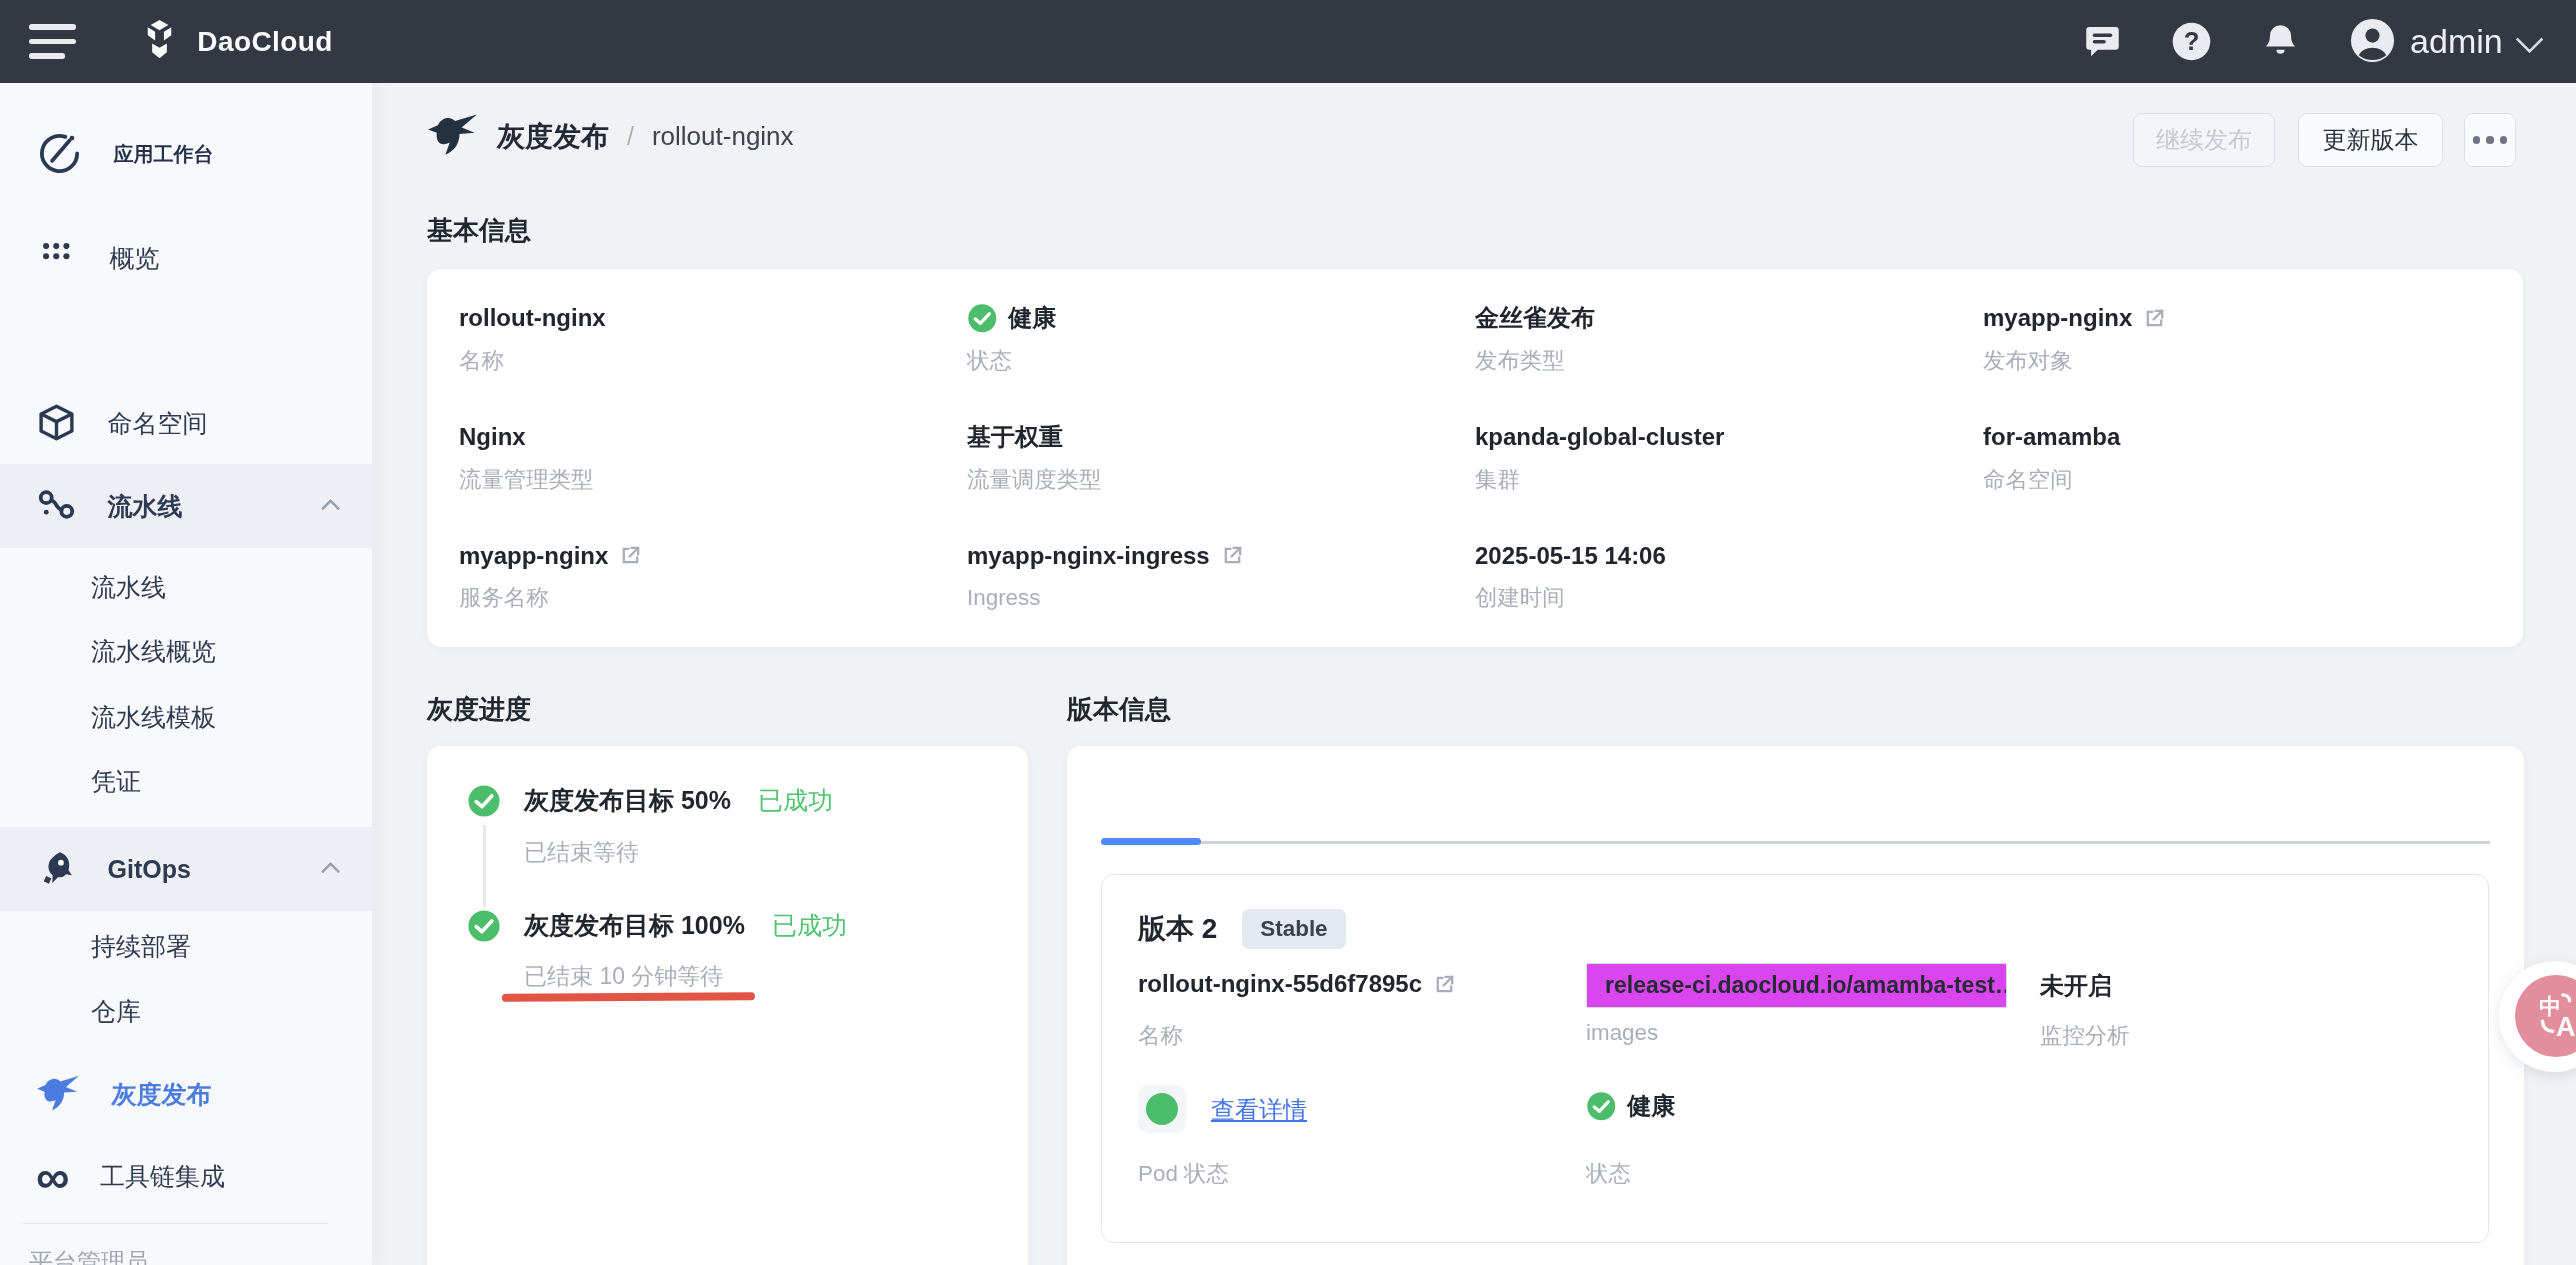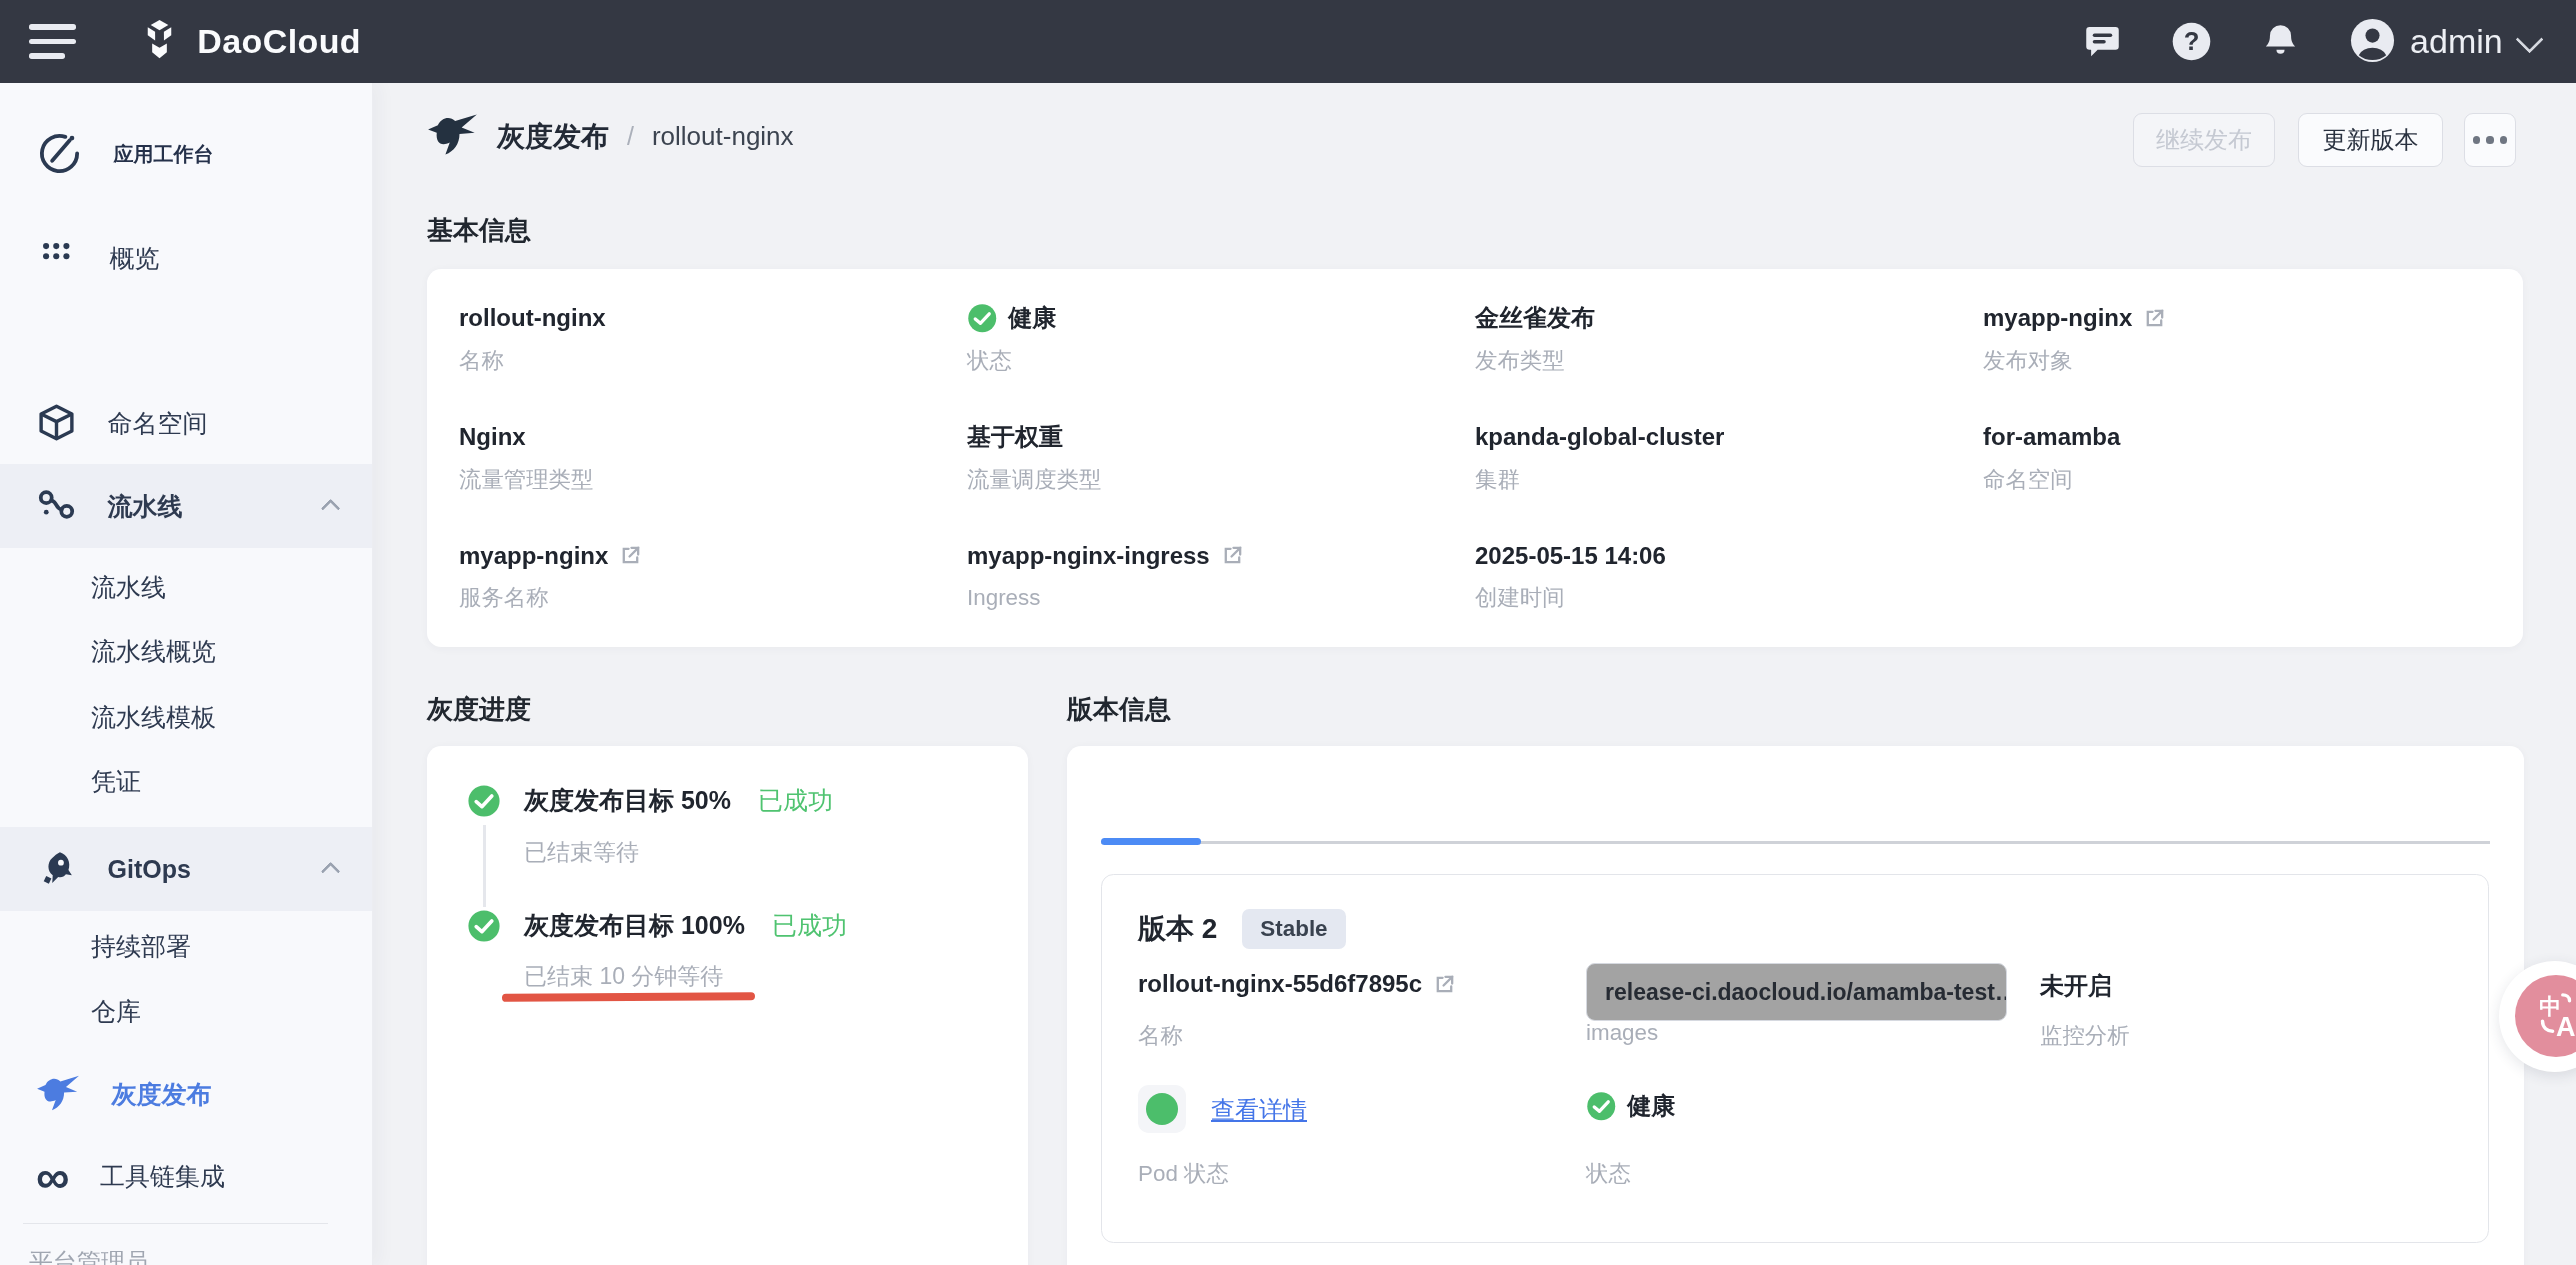--- a/index.html
+++ b/index.html
@@ -6,21 +6,21 @@
   html,body { background:#F1F2F5; }
   body { font-family:"Liberation Sans","DejaVu Sans",sans-serif; color:#232A36; }
   #app { position:relative; width:2576px; height:1266px; overflow:hidden; background:#F1F2F5; }
 
   
   .topbar { position:absolute; left:0; top:0; width:2576px; height:83px; background:#343843; display:flex; align-items:center; z-index:50; }
   .hamburger { width:57px; height:41px; margin-left:29px; display:flex; flex-direction:column; justify-content:center; gap:9px; cursor:pointer; }
   .hamburger span { height:5.4px; border-radius:2.7px; background:#E9EBF1; }
   .hamburger span:nth-child(1){ width:47px; } .hamburger span:nth-child(2){ width:47px; } .hamburger span:nth-child(3){ width:36px; }
   .brand { display:flex; align-items:center; gap:14.3px; margin-left:50px; }
-  .brand-name { color:#FAFBFD; font-size:34px; font-weight:800; letter-spacing:0.4px; }
+  .brand-name { color:#FAFBFD; font-size:28px; font-weight:800; letter-spacing:0.4px; }
   .topbar-right { margin-left:auto; display:flex; align-items:center; gap:48px; margin-right:39px; }
   .tb-icon { width:41px; height:41px; display:flex; align-items:center; justify-content:center; cursor:pointer; }
   .userbox { display:flex; align-items:center; gap:14.3px; cursor:pointer; }
   .username { color:#EDEFF4; font-size:34px; }
   .chev { width:20px; height:20px; border-right:3.6px solid #D5D8DF; border-bottom:3.6px solid #D5D8DF; transform:rotate(45deg) translateY(-3.6px); border-radius:1.8px; }
 
   
   .sidebar { position:absolute; left:0; top:83px; width:373px; height:1182px; background:#F8F9FC; border-right:0.9px solid #ECEDF1; box-shadow:7.2px 0 16px rgba(40,50,70,0.04); z-index:30; }
   .side-title { position:absolute; left:0; top:39px; width:100%; height:65px; display:flex; align-items:center; gap:30.5px; padding-left:36px; }
   .side-title .t { font-size:20px; font-weight:700; color:#25314A; }
@@ -81,21 +81,21 @@
   .tab { font-size:25px; color:#9AA0AB; cursor:pointer; padding-bottom:21.5px; }
   .tab.active { color:#20252E; font-weight:700; }
   .tab-track { position:absolute; left:34px; right:34px; top:95px; height:2.7px; background:#CFD2D8; }
   .tab-ink { position:absolute; left:34px; top:92px; width:100px; height:7.2px; border-radius:3.6px; background:#4C8BF5; }
   .ver-inner { position:absolute; left:34px; top:128px; width:1388px; height:369px; border:1.8px solid #E3E5EA; border-radius:12.5px; background:#fff; }
   .ver-name-row { position:absolute; left:36px; top:34px; display:flex; align-items:center; gap:25px; }
   .ver-name { font-size:28px; font-weight:700; color:#20252E; }
   .ver-badge { background:#E4E8F1; color:#39424F; font-size:22.4px; font-weight:600; border-radius:7.2px; padding:7.2px 18px; }
   .vfield-v { position:absolute; font-size:24px; font-weight:700; color:#20252E; display:flex; align-items:center; gap:10.8px; }
   .vfield-l { position:absolute; font-size:22.4px; color:#A9AEB8; }
-  .img-box { position:absolute; left:484px; top:88px; height:58px; display:flex; align-items:center; padding:0 18px; border:1.8px solid #D6D9E0; border-radius:9px; background:#a3a3a3; font-size:23px; font-weight:600; color:#262B33; max-width:421px; white-space:nowrap; overflow:hidden; }
+  .img-box { position:absolute; left:484px; top:88px; height:45px; display:flex; align-items:center; padding:0 18px; border:1.8px solid #D6D9E0; border-radius:2px; background:#d946ef; font-size:23px; font-weight:600; color:#262B33; max-width:421px; white-space:nowrap; overflow:hidden; }
   .pod-dot-bg { position:absolute; left:36px; top:210px; width:48px; height:48px; border-radius:10.8px; background:#F4F5F8; display:flex; align-items:center; justify-content:center; }
   .pod-dot { width:32px; height:32px; border-radius:50%; background:#4CBE6B; }
   .pod-link { position:absolute; left:109px; top:219px; font-size:24px; color:#4475E8; text-decoration:underline; cursor:pointer; }
 
   
   .float-wrap { position:absolute; left:2499px; top:961px; width:111px; height:111px; border-radius:50%; background:#FFFFFF; box-shadow:0 3.6px 14.3px rgba(40,50,70,0.12); z-index:60; }
   .float-btn { position:absolute; left:16px; top:14.3px; width:82px; height:82px; border-radius:50%; background:#E28E9D; display:flex; align-items:center; justify-content:center; cursor:pointer; }
 </style>
 </head>
 <body>

